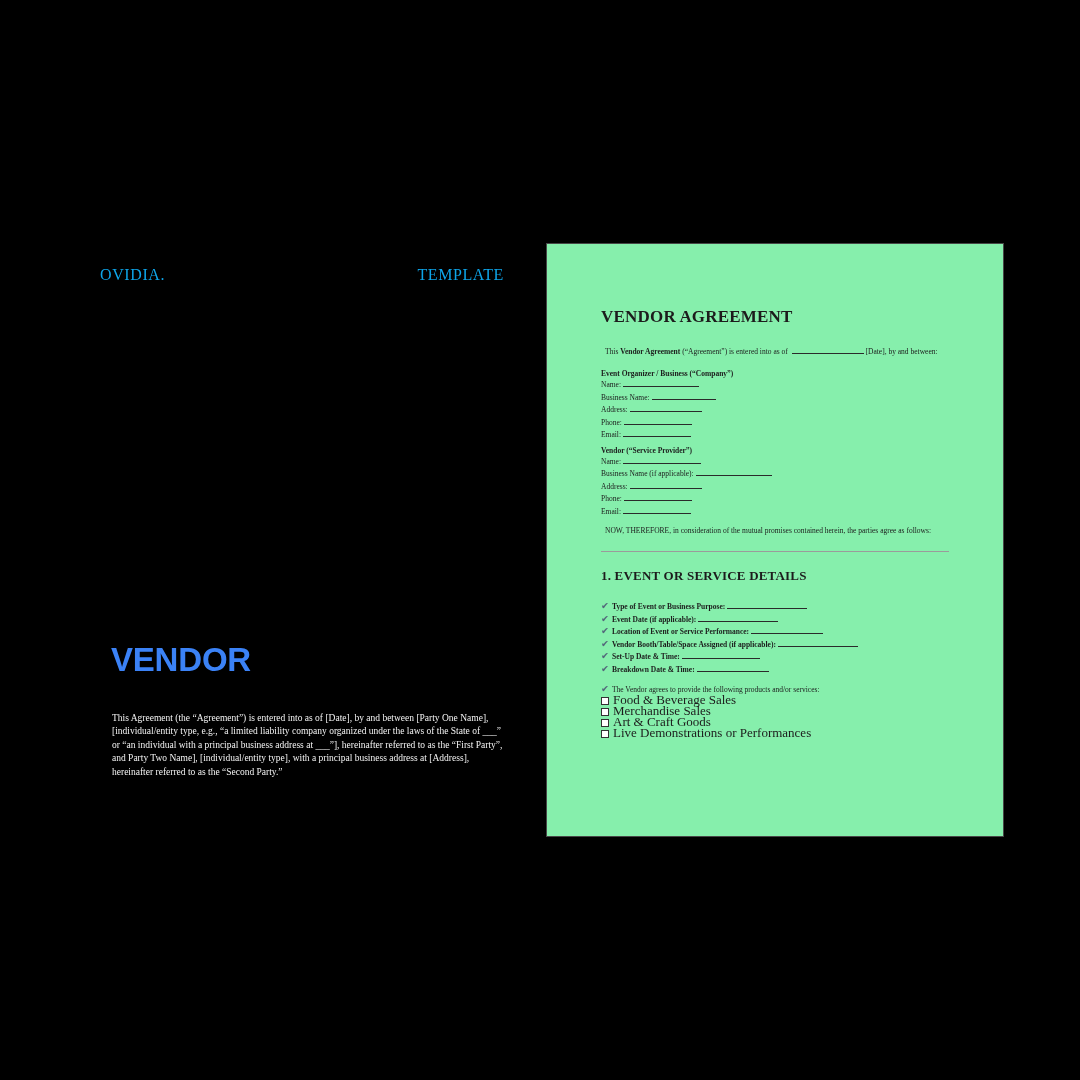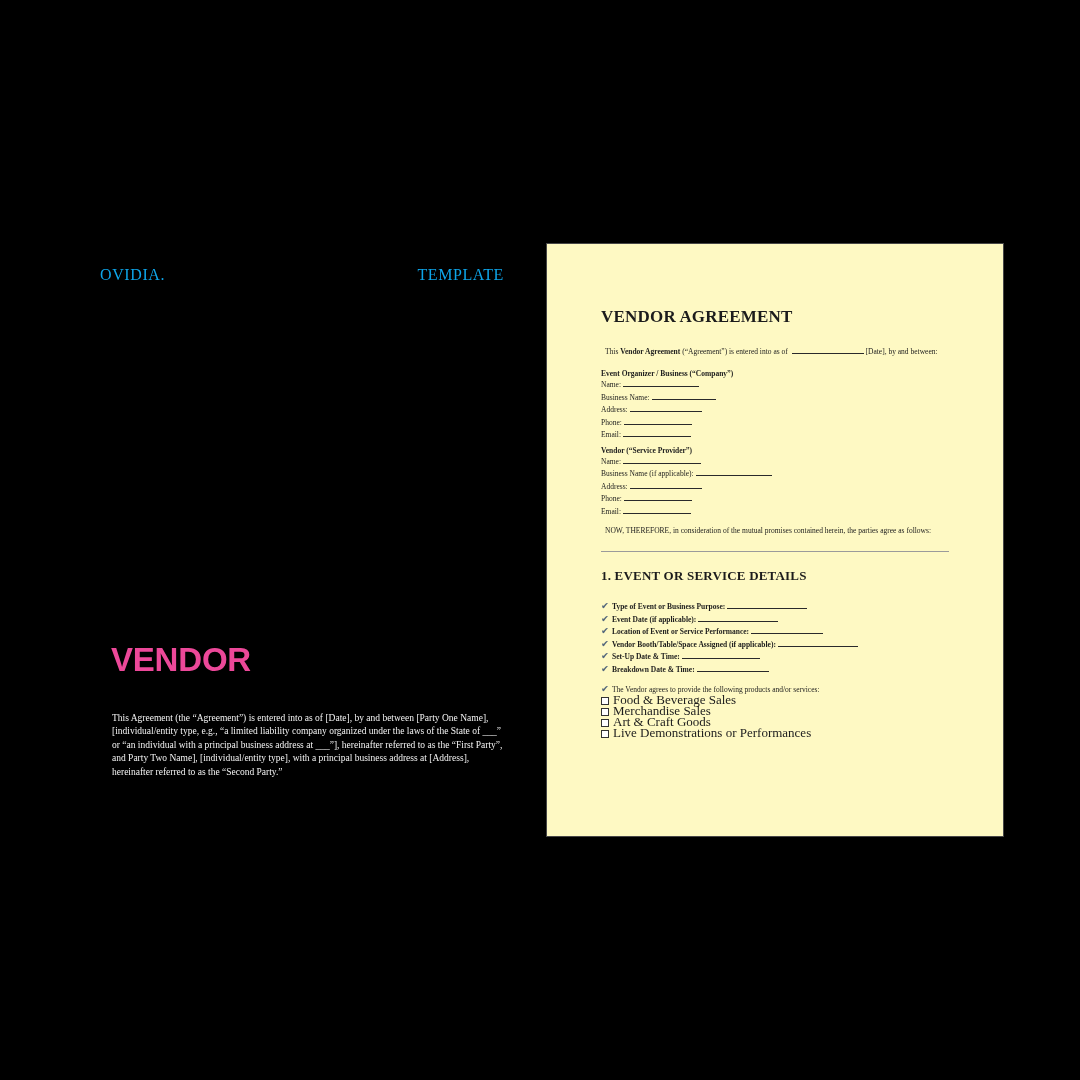--- a/index.html
+++ b/index.html
@@ -2,28 +2,28 @@
 <html><head>
 <meta charset="utf-8">
 <style>
   html,body{margin:0;padding:0;background:#000;}
   .canvas{position:relative;width:1080px;height:1080px;background:#000;overflow:hidden;
           font-family:"Liberation Serif",serif;}
 
   
   .brand-row{position:absolute;left:100px;top:266px;width:404px;display:flex;
              justify-content:space-between;color:#0ea5e9;font-size:16px;letter-spacing:.6px;}
-  .poster-title{position:absolute;left:111px;top:644px;margin:0;color:#ec4899;
+  .poster-title{position:absolute;left:111px;top:644px;margin:0;color:#3b82f6;
                 font-family:"Liberation Sans",sans-serif;font-weight:bold;
                 font-size:33px;line-height:32px;letter-spacing:-.2px;text-align:center;}
   .poster-para{position:absolute;left:112px;top:702px;width:394px;color:#f4f4f4;
                font-size:9.5px;line-height:13.6px;}
 
   
-  .page{position:absolute;left:546px;top:243px;width:458px;height:594px;background:#fef9c3;
+  .page{position:absolute;left:546px;top:243px;width:458px;height:594px;background:#86efac;
         border:1px solid #474747;box-sizing:border-box;padding:63px 54px 16px;color:#1c1c1c;}
   .doc-title{margin:0;font-size:17px;line-height:20px;font-weight:bold;letter-spacing:.2px;}
   .para{margin:4px;font-size:7.5px;line-height:11px;}
   .intro{margin-top:19px;max-width:340px;}
   .group-head{margin:11px 0 0;font-size:7.5px;line-height:11px;font-weight:bold;}
   .group-head.vendor{margin-top:3px;}
   .frow{font-size:7.5px;line-height:12.5px;}
   .blank{display:inline-block;height:7px;border-bottom:1px solid #2a2a2a;margin-left:2px;}
   .w64{width:64px}.w68{width:68px}.w72{width:72px}.w76{width:76px}.w78{width:78px}.w80{width:80px}
   .whereas{margin-top:13px;}

